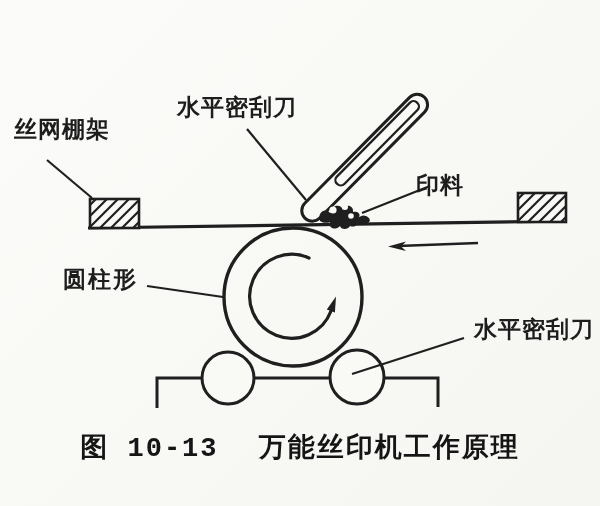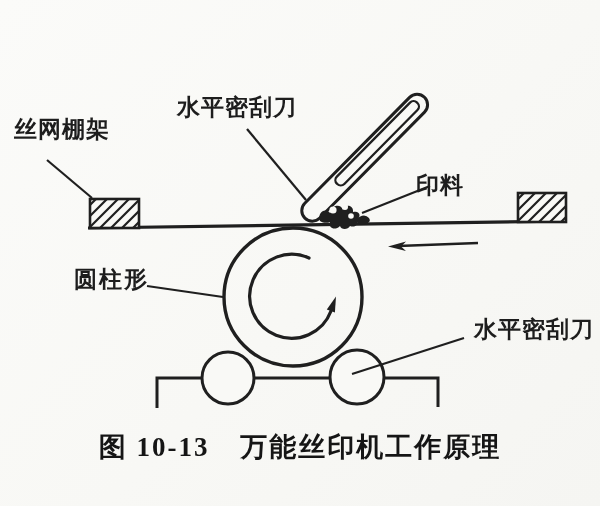--- a/index.html
+++ b/index.html
@@ -17,27 +17,27 @@
     position:absolute;
     color:#1d1d1d;
     font-weight:bold;
     font-size:23px;
     letter-spacing:1px;
     white-space:nowrap;
     line-height:1.2;
     text-align:right;
   }
   .lbl-workpiece{
-    width:86px;text-align:right;line-height:36px;white-space:normal;
+    width:86px;text-align:left;line-height:36px;white-space:normal;
     letter-spacing:2px;
   }
   .caption{
     position:absolute;left:0;top:429px;width:600px;
     text-align:center;
-    font-family:Liberation Serif, serif;
+    font-family:Liberation Mono, monospace;
     font-weight:bold;font-size:27px;color:#151515;
     letter-spacing:2px;
   }
   .caption .cap-title{margin-left:22px;}
 </style>
 </head>
 <body>
 
 <div class="page">
 

